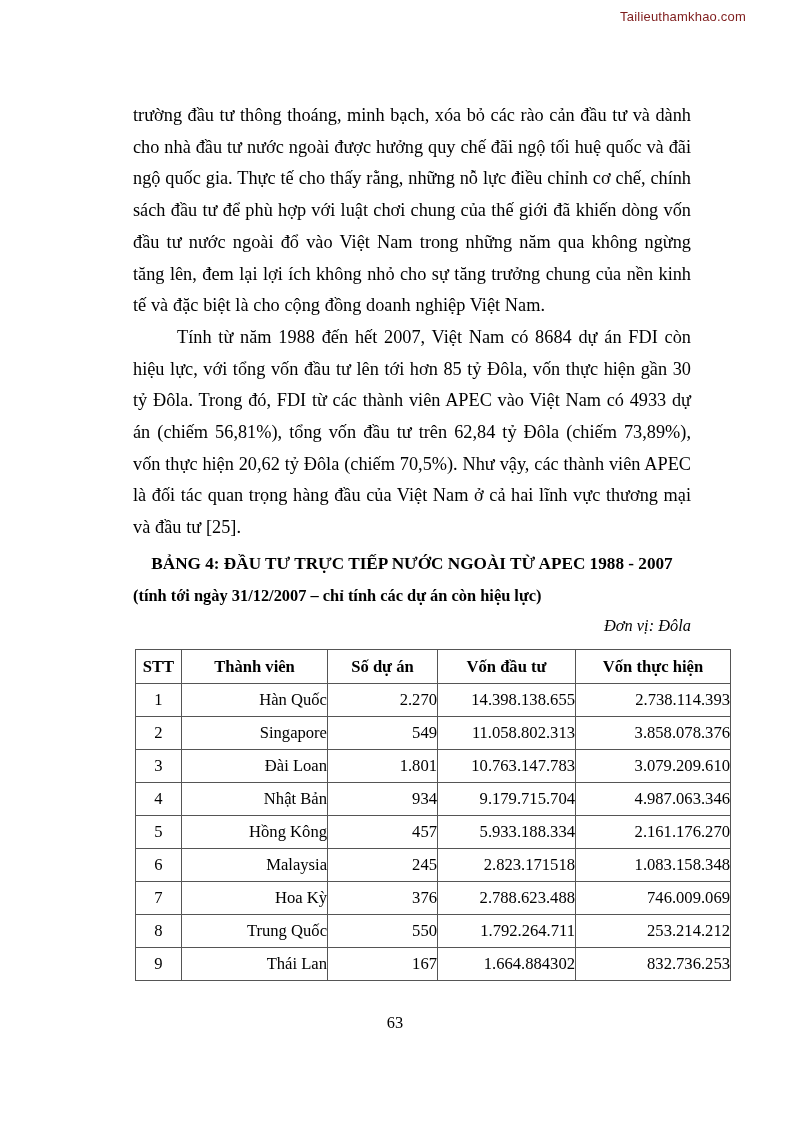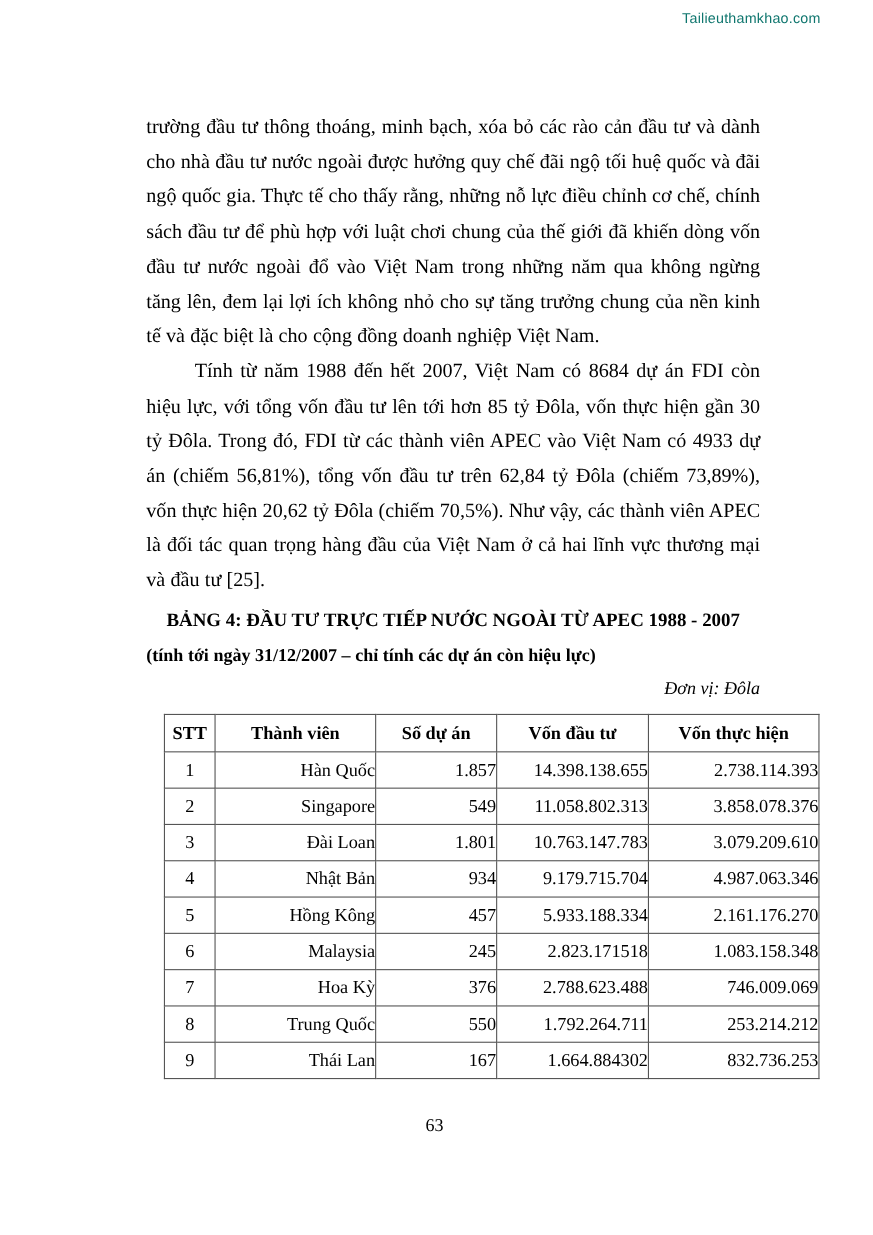--- a/index.html
+++ b/index.html
@@ -18,21 +18,21 @@
     background: #ffffff;
     overflow: hidden;
     box-sizing: border-box;
   }
   .watermark {
     position: absolute;
     top: 9px;
     right: 48px;
     font-family: "Liberation Sans", "DejaVu Sans", sans-serif;
     font-size: 13px;
-    color: #0f766e;
+    color: #7f1d1d;
     letter-spacing: 0.2px;
     white-space: nowrap;
   }
   .content {
     position: absolute;
     left: 133px;
     top: 100px;
     width: 558px;
   }
   p.body-par {
@@ -64,21 +64,21 @@
   .unit-line {
     margin: 0;
     margin-top: 2px;
     font-size: 16.4px;
     font-style: italic;
     line-height: 26px;
     text-align: right;
   }
   table.fdi {
     margin-top: 10px;
-    margin-left: 16px;
+    margin-left: 2px;
     border-collapse: collapse;
     width: 595px;
     table-layout: fixed;
   }
   table.fdi th, table.fdi td {
     border: 1px solid #555555;
     font-size: 16.6px;
     padding: 0;
     height: 32px;
     vertical-align: middle;
@@ -139,21 +139,21 @@
           <th>Thành viên</th>
           <th>Số dự án</th>
           <th>Vốn đầu tư</th>
           <th>Vốn thực hiện</th>
         </tr>
       </thead>
       <tbody>
         <tr>
           <td class="c-stt">1</td>
           <td class="c-name">Hàn Quốc</td>
-          <td class="c-num">1.857</td>
+          <td class="c-num">2.270</td>
           <td class="c-num">14.398.138.655</td>
           <td class="c-num">2.738.114.393</td>
         </tr>
         <tr>
           <td class="c-stt">2</td>
           <td class="c-name">Singapore</td>
           <td class="c-num">549</td>
           <td class="c-num">11.058.802.313</td>
           <td class="c-num">3.858.078.376</td>
         </tr>

